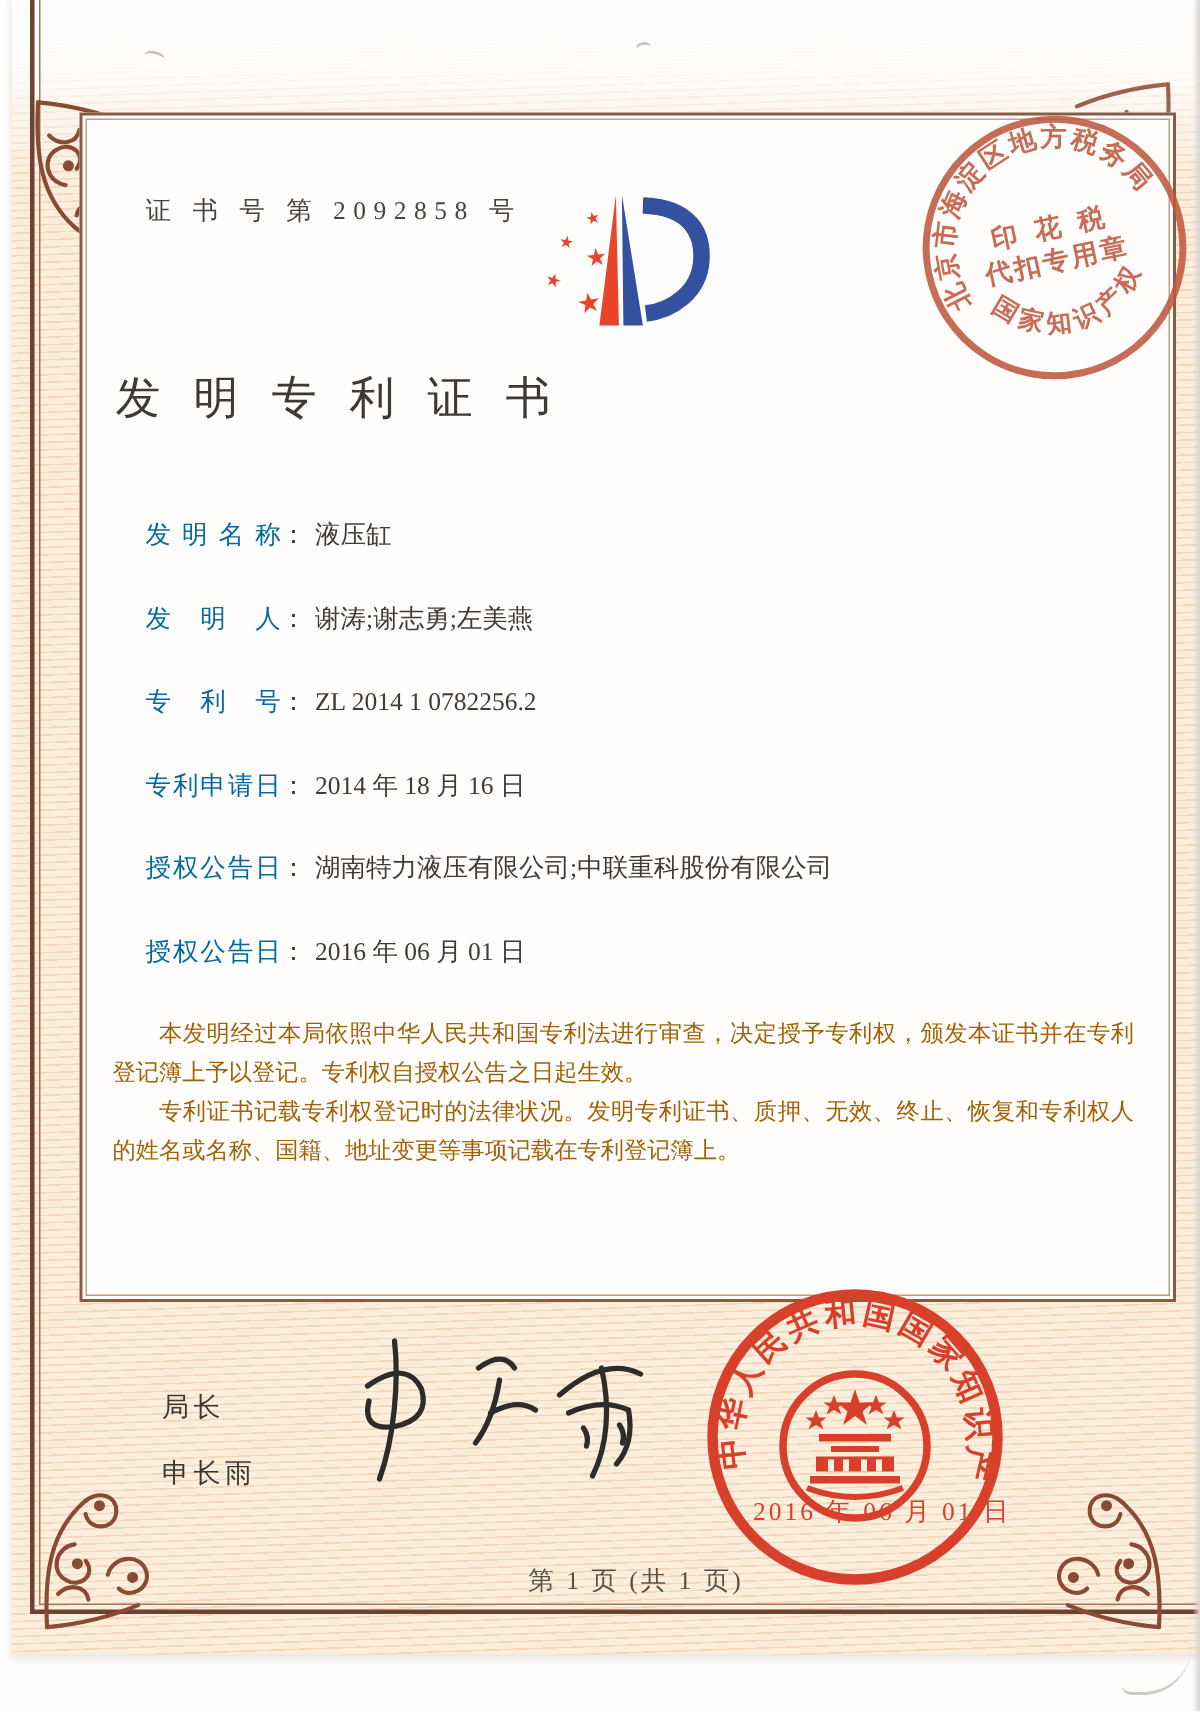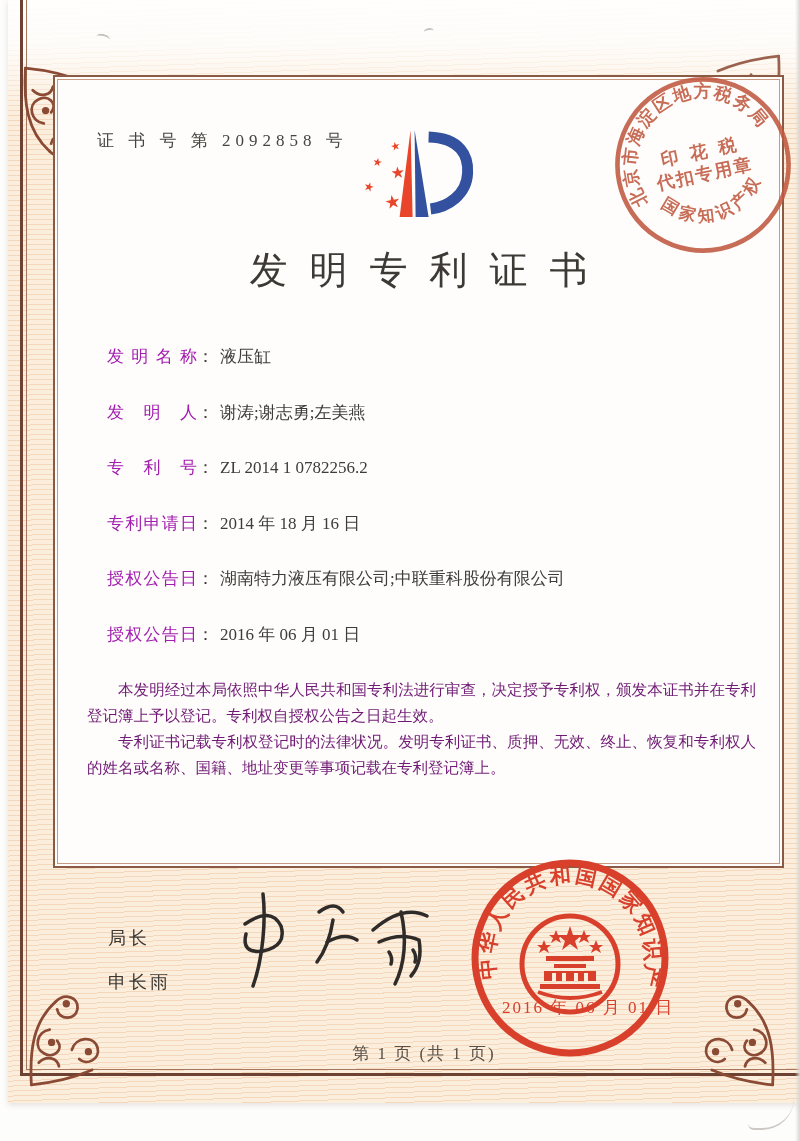--- a/index.html
+++ b/index.html
@@ -40,34 +40,33 @@
   }
   .page-line{position:absolute;inset:2px;border:1px solid #c79a82;}
   .cert-no{
     position:absolute;left:42px;top:52px;
     font-size:17px;letter-spacing:5px;color:#474340;
   }
   .logo{position:absolute;left:50%;top:46px;transform:translateX(-46%);width:140px;height:100px;}
   .logo .star{position:absolute;color:#e8452a;line-height:1;}
   .cert-title{
     position:absolute;left:0;right:0;top:168px;margin:0;
-    text-align:center;font-size:38px;font-weight:500;color:#3d3935;
+    text-align:left;font-size:30px;font-weight:500;color:#3d3935;
     letter-spacing:22px;text-indent:22px;white-space:nowrap;
   }
   .fields{position:absolute;left:42px;right:30px;top:268px;}
   .field-row{height:55.5px;font-size:17px;color:#3f3b38;white-space:nowrap;}
   .field-label{
     display:inline-block;width:5.3em;text-align:justify;text-align-last:justify;
-    color:#a21caf;
-    margin-left:10px;
+    color:#0369a1;
   }
   .field-colon{margin-right:.35em;}
   .paragraphs{
-    position:absolute;left:32px;right:26px;top:600px;
-    font-size:15.5px;line-height:26px;text-align:justify;color:#701a75;
+    position:absolute;left:20px;right:26px;top:600px;
+    font-size:15.5px;line-height:26px;text-align:justify;color:#a16207;
   }
   .paragraphs p{margin:0;text-indent:2em;}
   
   .sig-block{position:absolute;left:100px;top:926px;font-size:18px;letter-spacing:3px;color:#3b3733;}
   .sig-title{margin-bottom:20px;}
   .signature{position:absolute;left:215px;top:890px;width:210px;height:100px;color:#2e2b28;}
   .seal{position:absolute;left:460px;top:856px;width:204px;height:204px;color:#d8402c;}
   .seal svg{width:100%;height:100%;}
   .seal-date{
     position:absolute;left:494px;top:996px;

